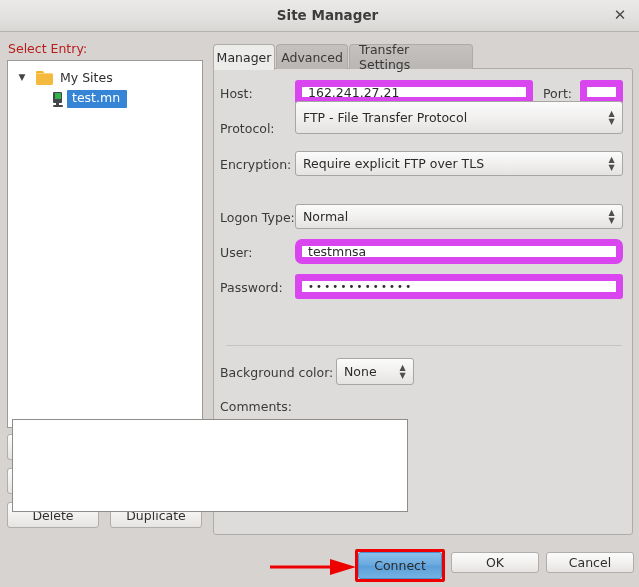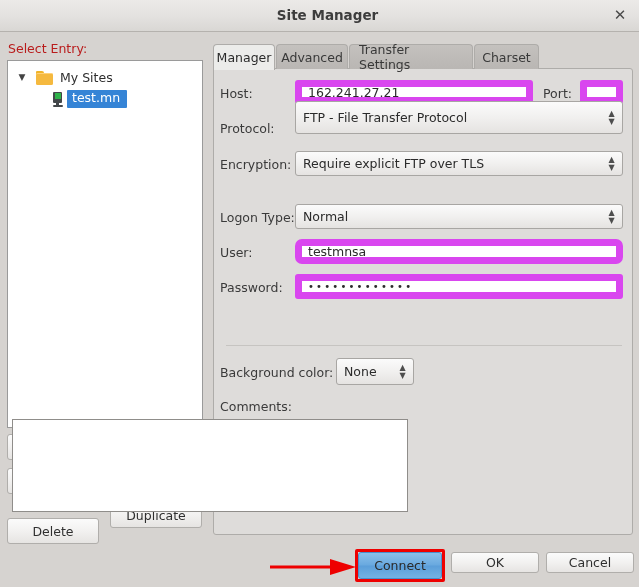--- a/index.html
+++ b/index.html
@@ -276,32 +276,31 @@
           <span class="base"></span>
       </span>
       <span class="tree-label-selected">test.mn</span>
     </div>
   </div>
 
   <div class="btn left-btn" style="left:7px;  top:434px;">New Site</div>
   <div class="btn left-btn" style="left:110px;top:434px;">New Folder</div>
   <div class="btn left-btn" style="left:7px;  top:468px;">New Bookmark</div>
   <div class="btn left-btn" style="left:110px;top:468px;">Rename</div>
-  <div class="btn left-btn" style="left:7px;  top:518px;">Delete</div>
+  <div class="btn left-btn" style="left:7px;  top:502px;">Delete</div>
   <div class="btn left-btn" style="left:110px;top:502px;">Duplicate</div>
 
   <div class="tabpage">
     <div class="sep-line"></div>
   </div>
 
   <div class="tabstrip">
     <div class="tab active" style="left:0px;   width:62px;">Manager</div>
     <div class="tab" style="left:63px;  width:72px;">Advanced</div>
     <div class="tab" style="left:136px; width:124px;">Transfer Settings</div>
-    <div class="tab" style="left:261px; width:65px;">Charset</div>
   </div>
 
   <div class="field-label" style="left:220px; top:86px;">Host:</div>
   <div class="txtfield" style="left:295px; top:80px; width:238px; height:24px;">162.241.27.21</div>
   <div class="field-label" style="left:543px; top:86px;">Port:</div>
   <div class="txtfield" style="left:580px; top:80px; width:43px; height:24px;"></div>
 
   <div class="field-label" style="left:220px; top:121px;">Protocol:</div>
   <div class="combo" style="left:295px; top:101px; width:328px; height:33px;">
     <span>FTP - File Transfer Protocol</span>

